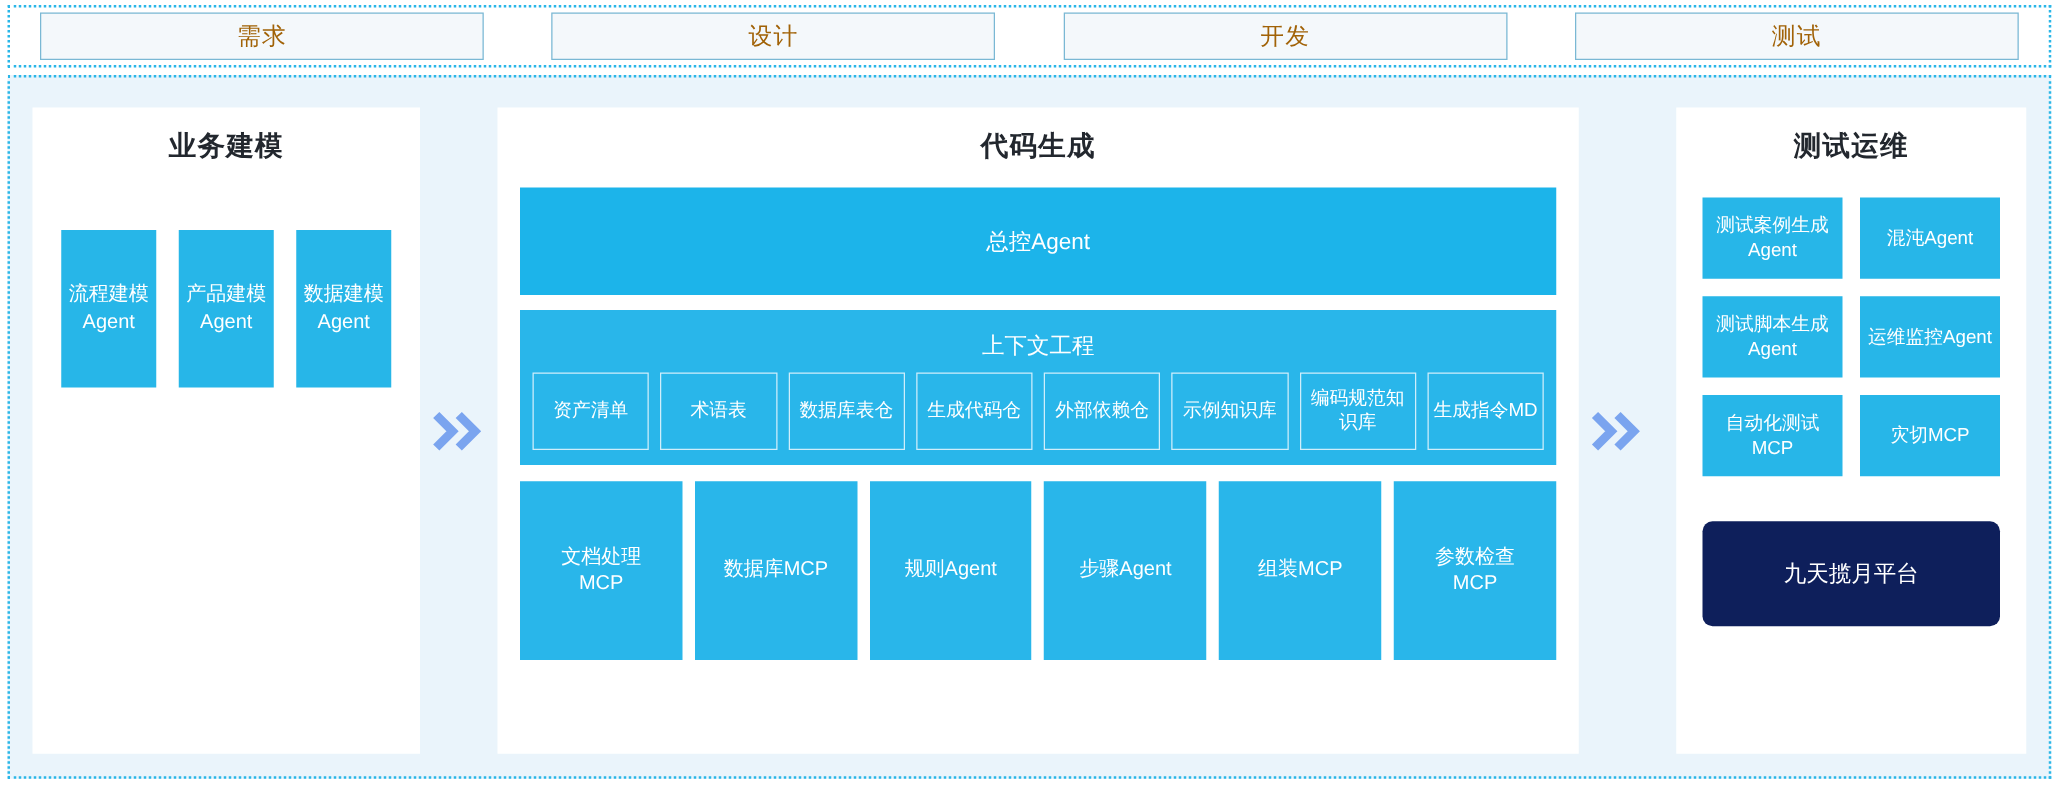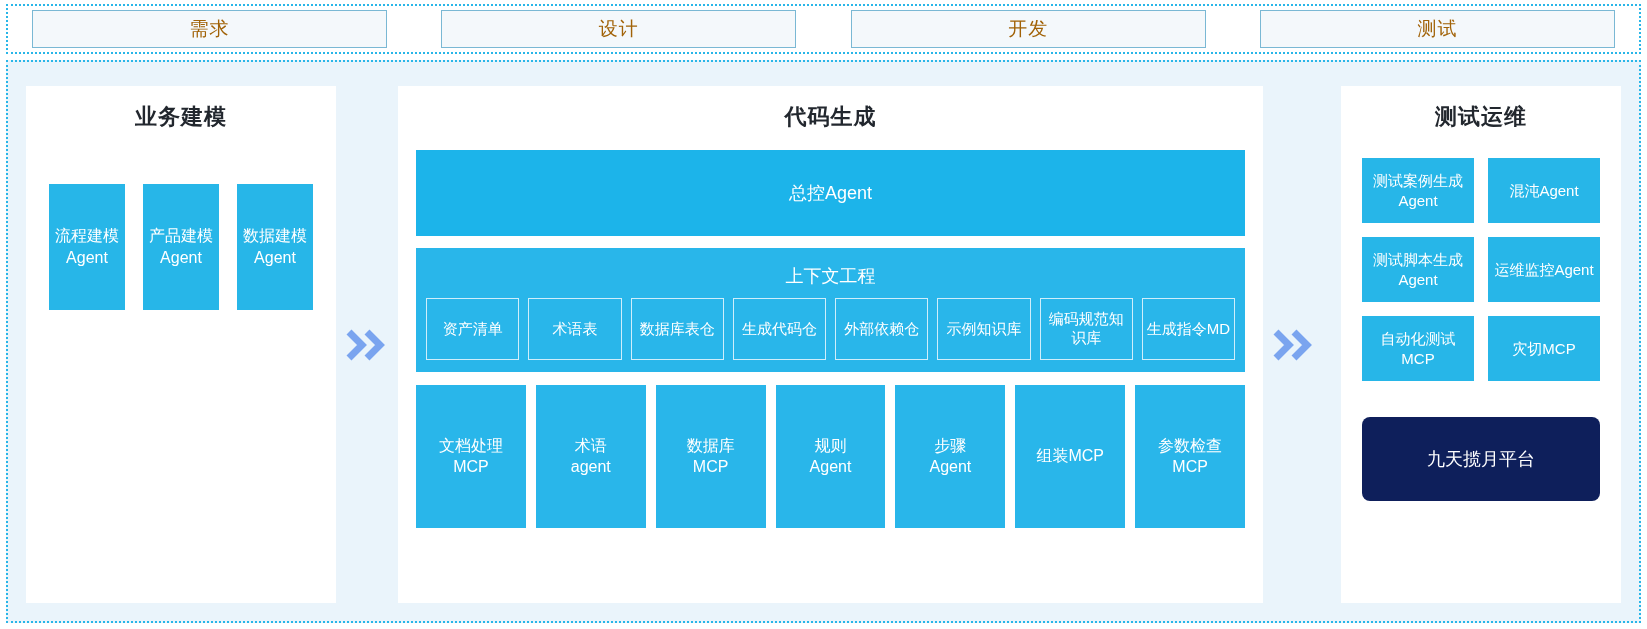--- a/index.html
+++ b/index.html
@@ -227,23 +227,20 @@
             <span>生成指令MD</span>
           </div>
         </div>
       </div>
 
       <div class="tool-row">
         <div class="tool-box">
           <span>文档处理MCP</span>
         </div>
         <div class="tool-box">
-          <span>术语agent</span>
-        </div>
-        <div class="tool-box">
           <span>数据库MCP</span>
         </div>
         <div class="tool-box">
           <span>规则Agent</span>
         </div>
         <div class="tool-box">
           <span>步骤Agent</span>
         </div>
         <div class="tool-box">
           <span>组装MCP</span>

